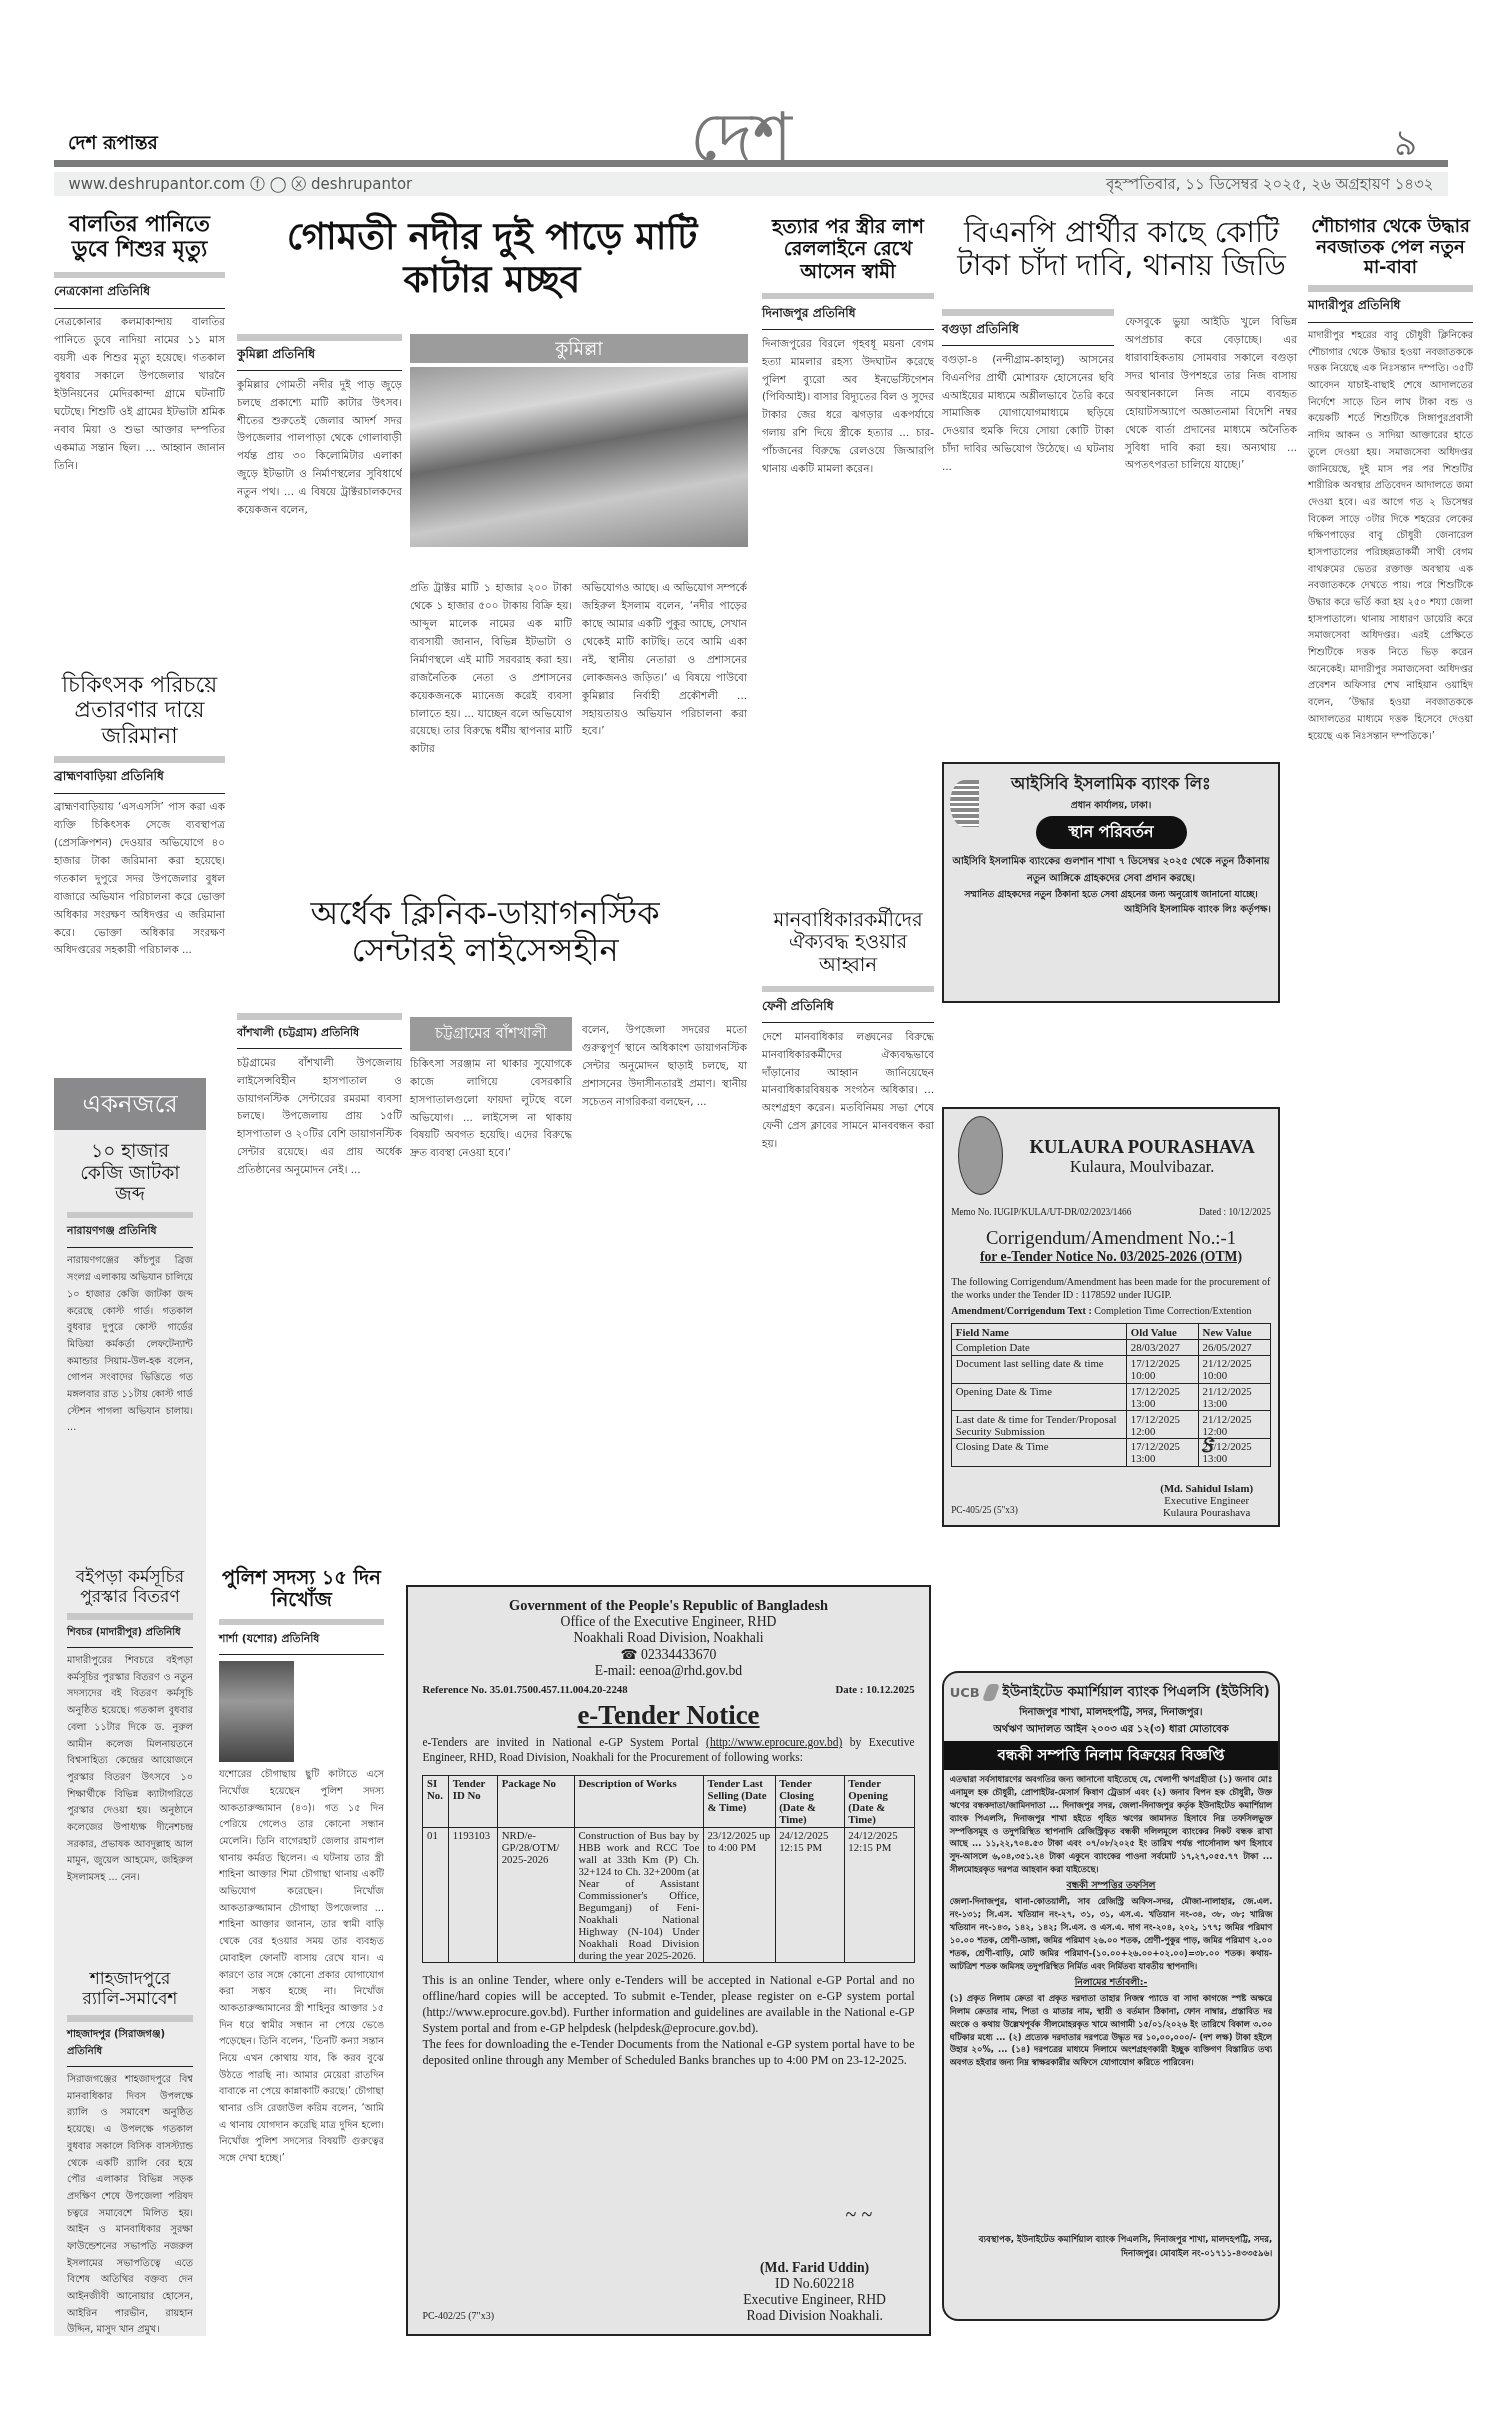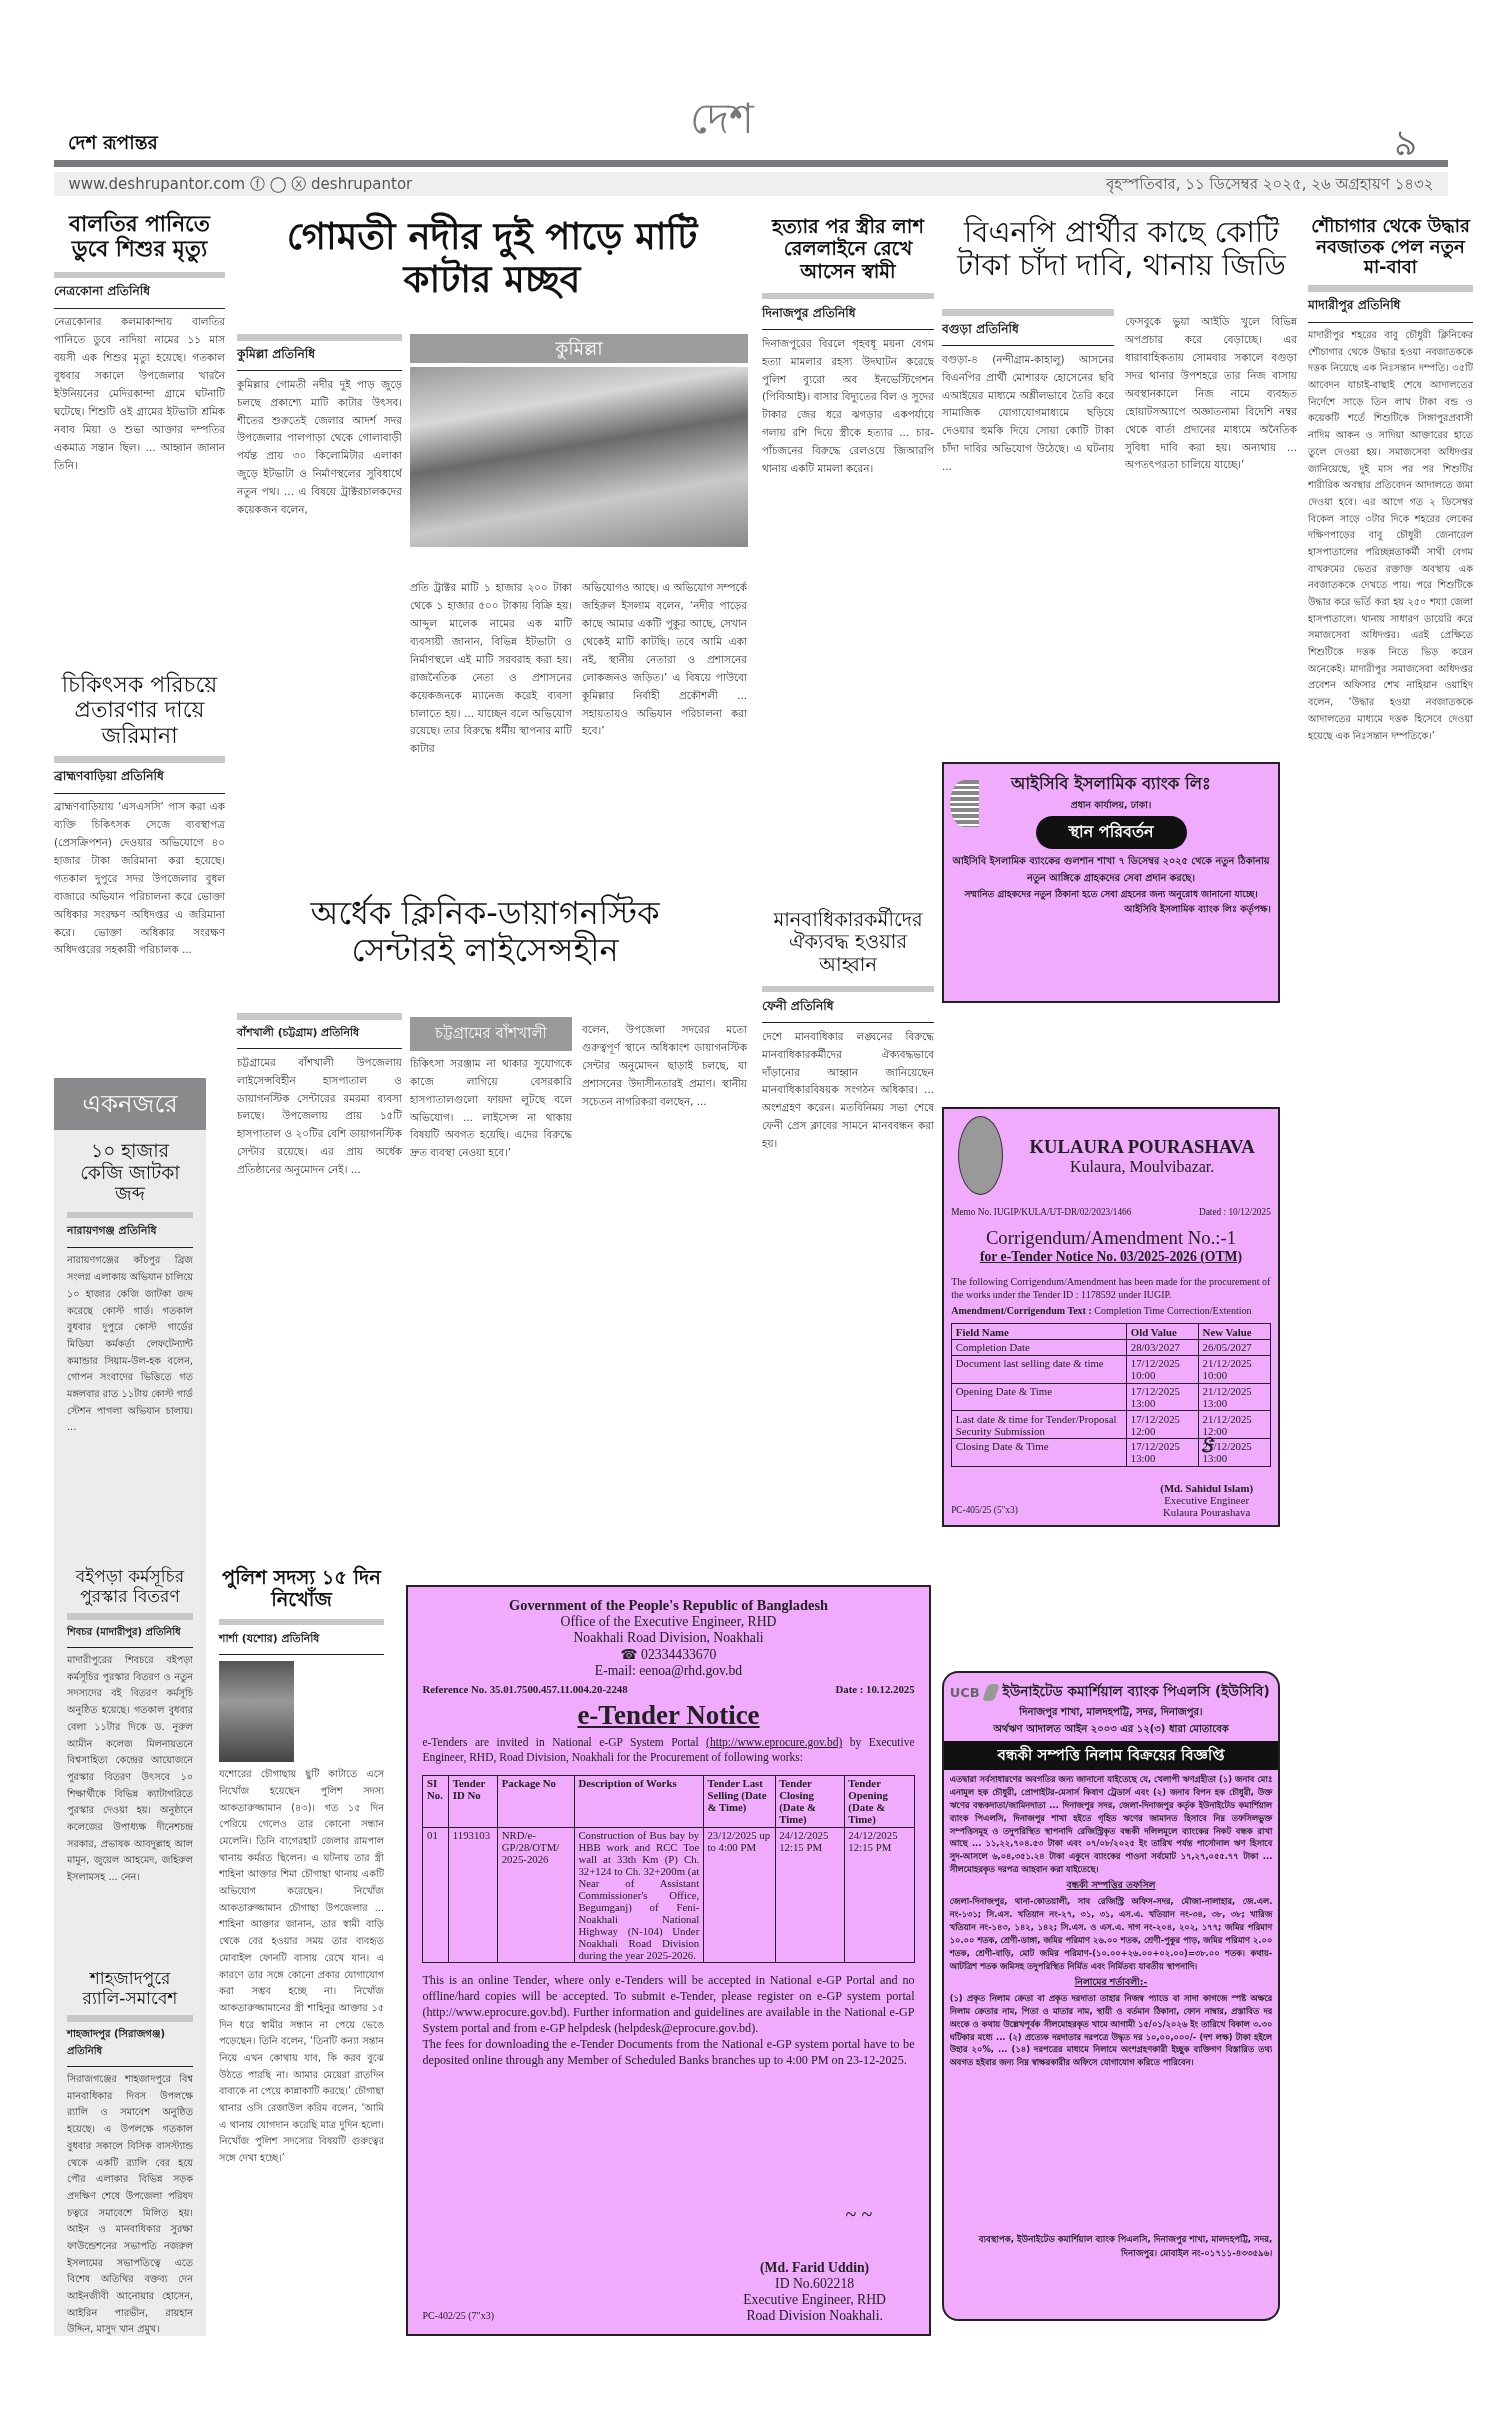--- a/index.html
+++ b/index.html
@@ -1,29 +1,29 @@
 <!DOCTYPE html>
 <html style="font-size:11.5px"><head>
 <meta charset="utf-8">
 <style>
 *{box-sizing:border-box;margin:0;padding:0}
 body{width:1509px;height:2426px;background:#fff;font-family:"DejaVu Sans",sans-serif;color:#222;position:relative;overflow:hidden}
 .abs{position:absolute}
 .masthead-brand{left:68px;top:129px;font-size:18.7px;font-weight:bold;color:#111}
-.masthead-title{left:690px;top:86px;font-size:42px;color:#777;font-family:"DejaVu Serif",serif}
+.masthead-title{left:690px;top:86px;font-size:67px;color:#777;font-family:"DejaVu Serif",serif}
 .page-no{left:1394px;top:115px;font-size:36px;color:#666}
 .topbar{left:54px;top:160px;width:1394px;height:7.2px;background:#7a7a7d}
 .infobar{left:54px;top:172px;width:1394px;height:24.4px;background:#eef0ef;font-size:15px;color:#555;display:flex;justify-content:space-between;align-items:center;padding:0 14.4px}
 .hl{font-weight:bold;color:#111;text-align:center;line-height:1.15}
 .rule{height:6.5px;background:#c8c8c8}
 .byline{font-size:12.2px;font-weight:bold;border-bottom:1.4px solid #222;padding:4.3px 0 5.7px}
 .body{font-size:10.4px;line-height:1.72;text-align:justify;color:#333;padding-top:4.3px}
 .photo{background:linear-gradient(170deg,#9a9a9a 0%,#d8d8d8 25%,#6a6a6a 45%,#c9c9c9 70%,#888 100%)}
 .photo-cap{background:#9c9c9c;color:#fff;text-align:center;font-size:18.7px;height:29px;line-height:29px}
-.ad{border:2.2px solid #222;background:#f0abfc}
+.ad{border:2.2px solid #222;background:#e5e5e5}
 .ad-label{background:#111;color:#fff;border-radius:21.6px;text-align:center;font-weight:bold}
 table.t{border-collapse:collapse;width:100%}
 table.t td,table.t th{border:1.1px solid #222;padding:1.4px 3.6px;font-family:"Liberation Serif",serif;font-size:10.8px;vertical-align:top;text-align:left}
 table.t th{font-weight:bold}
 .serif{font-family:"Liberation Serif",serif}
 .gray-box{background:#ececec}
 .ekn{background:#8a8a8c;color:#fff;font-size:24.4px;text-align:center;height:52px;line-height:52px}
 .sig{font-family:"Liberation Serif",serif;font-style:italic;font-size:20px}
 .small{font-size:8.3px;line-height:1.55;text-align:justify;font-weight:bold;color:#222}
 </style>

